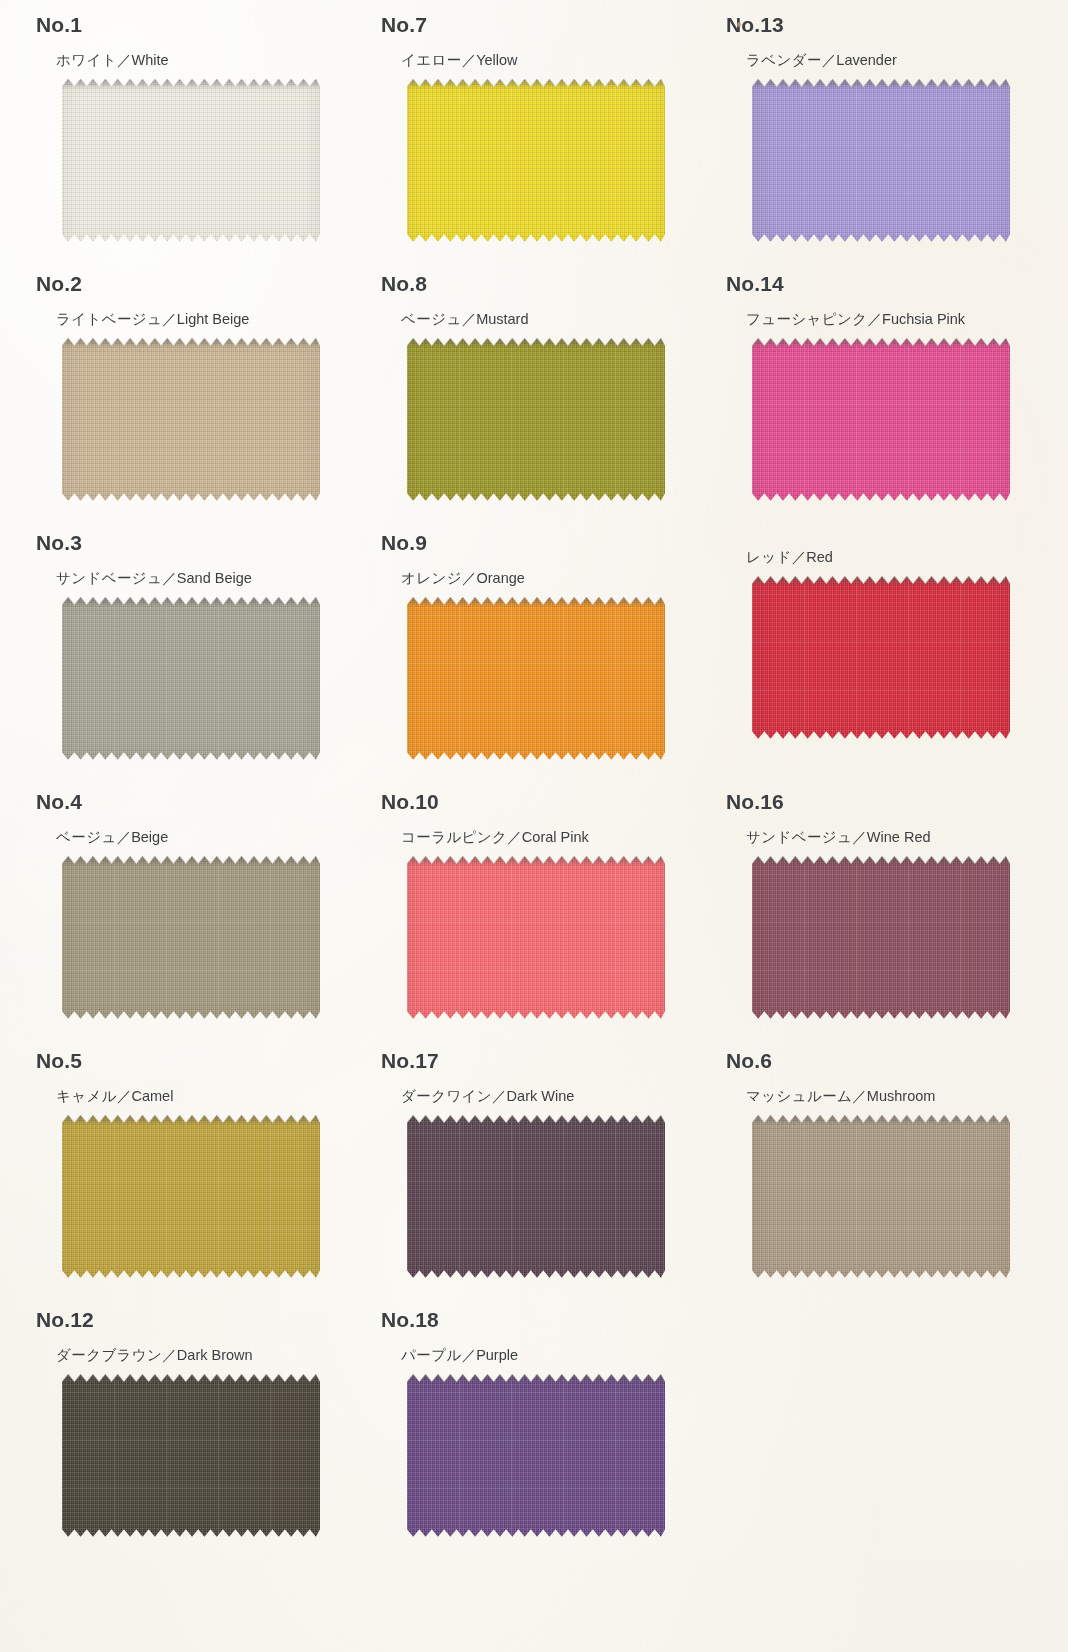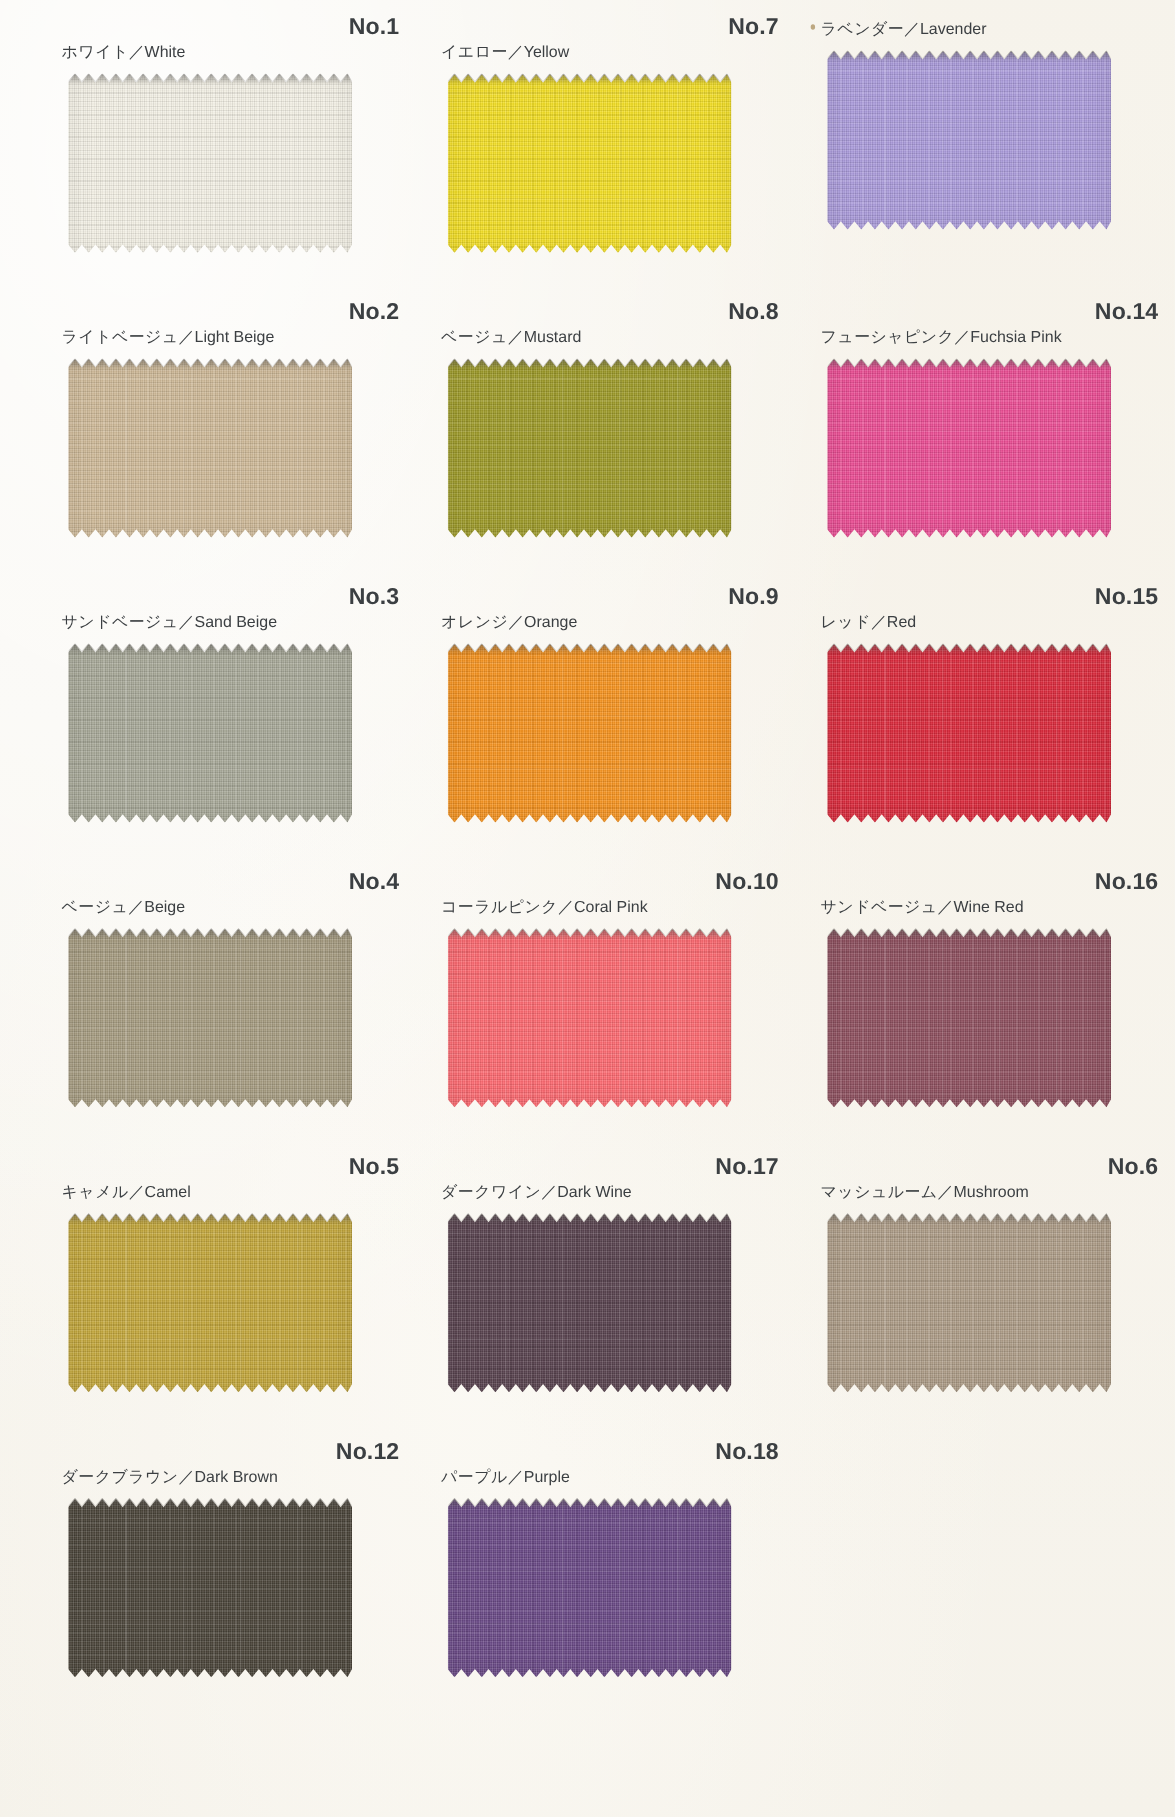--- a/index.html
+++ b/index.html
@@ -29,27 +29,26 @@
   }
   .cell { position:relative; }
 
   .cell-no {
     font-size:21px;
     font-weight:bold;
     color:#3b3f42;
     letter-spacing:.1px;
     padding-left:18px;
     line-height:1;
-    text-align:right;
   }
   .cell-name {
     font-size:14.5px;
     color:#3b3f42;
     padding-left:38px;
-    margin-top:5px;
+    margin-top:17px;
     line-height:1.15;
     white-space:nowrap;
   }
   .cell-name .jp { letter-spacing:.4px; }
 
   
   .swatch-wrap {
     position:relative;
     width:258px;
     height:162px;
@@ -154,20 +153,21 @@
     <div class="cell">
       <div class="cell-no">No.7</div>
       <div class="cell-name"><span class="jp">イエロー</span><span>／</span><span>Yellow</span></div>
       <div class="swatch-wrap">
         <div class="swatch-shadow"></div>
         <div class="swatch-body" style="--c: #f2de28;"></div>
         <div class="swatch-topshade"></div>
       </div>
     </div>
     <div class="cell">
+      <div class="cell-no">No.13</div>
       <div class="cell-name"><span class="jp">ラベンダー</span><span>／</span><span>Lavender</span></div>
       <div class="swatch-wrap">
         <div class="swatch-shadow"></div>
         <div class="swatch-body" style="--c: #a99ad9;"></div>
         <div class="swatch-topshade"></div>
       </div>
     </div>
     <div class="cell">
       <div class="cell-no">No.2</div>
       <div class="cell-name"><span class="jp">ライトベージュ</span><span>／</span><span>Light Beige</span></div>
@@ -207,21 +207,20 @@
     <div class="cell">
       <div class="cell-no">No.9</div>
       <div class="cell-name"><span class="jp">オレンジ</span><span>／</span><span>Orange</span></div>
       <div class="swatch-wrap">
         <div class="swatch-shadow"></div>
         <div class="swatch-body" style="--c: #f59422;"></div>
         <div class="swatch-topshade"></div>
       </div>
     </div>
     <div class="cell">
-      <div class="cell-no">No.15</div>
       <div class="cell-name"><span class="jp">レッド</span><span>／</span><span>Red</span></div>
       <div class="swatch-wrap">
         <div class="swatch-shadow"></div>
         <div class="swatch-body" style="--c: #d92a3c;"></div>
         <div class="swatch-topshade"></div>
       </div>
     </div>
     <div class="cell">
       <div class="cell-no">No.4</div>
       <div class="cell-name"><span class="jp">ベージュ</span><span>／</span><span>Beige</span></div>

